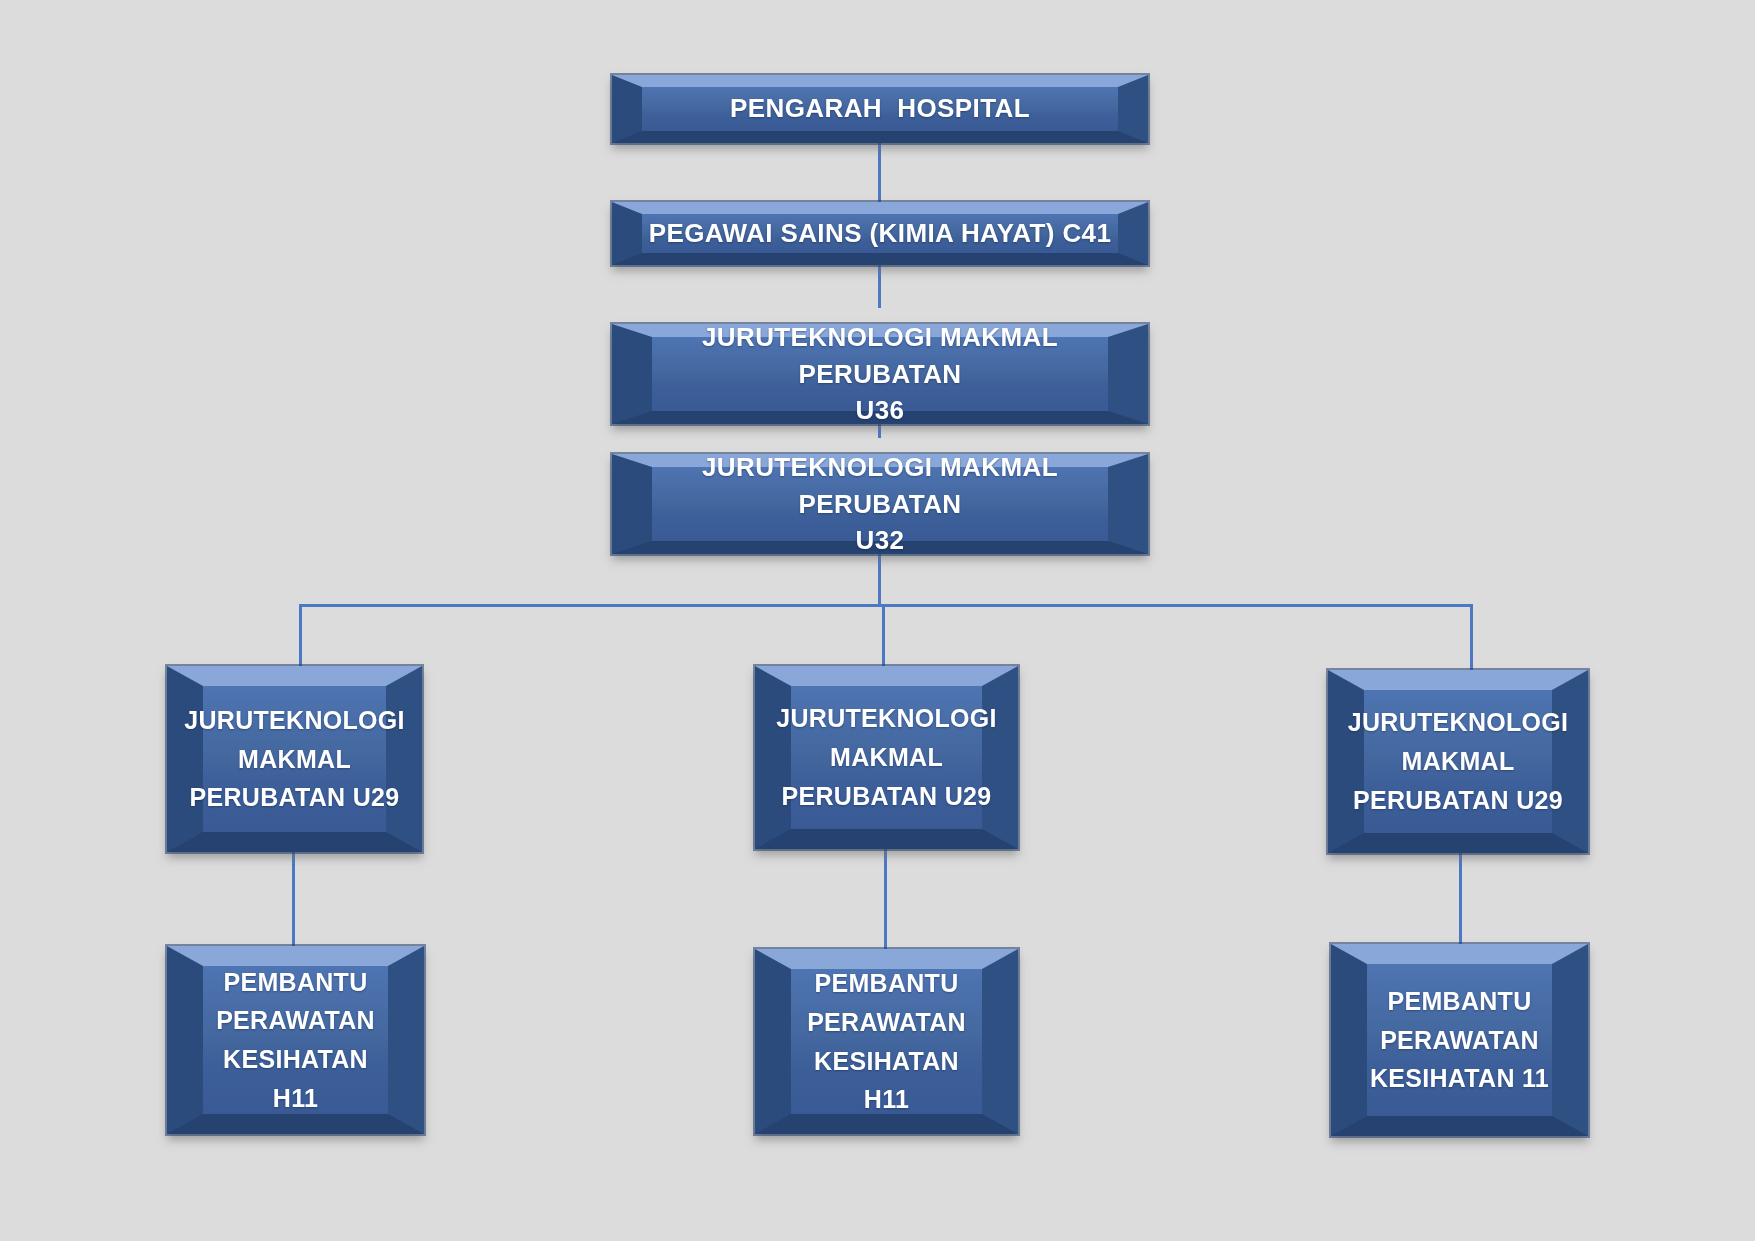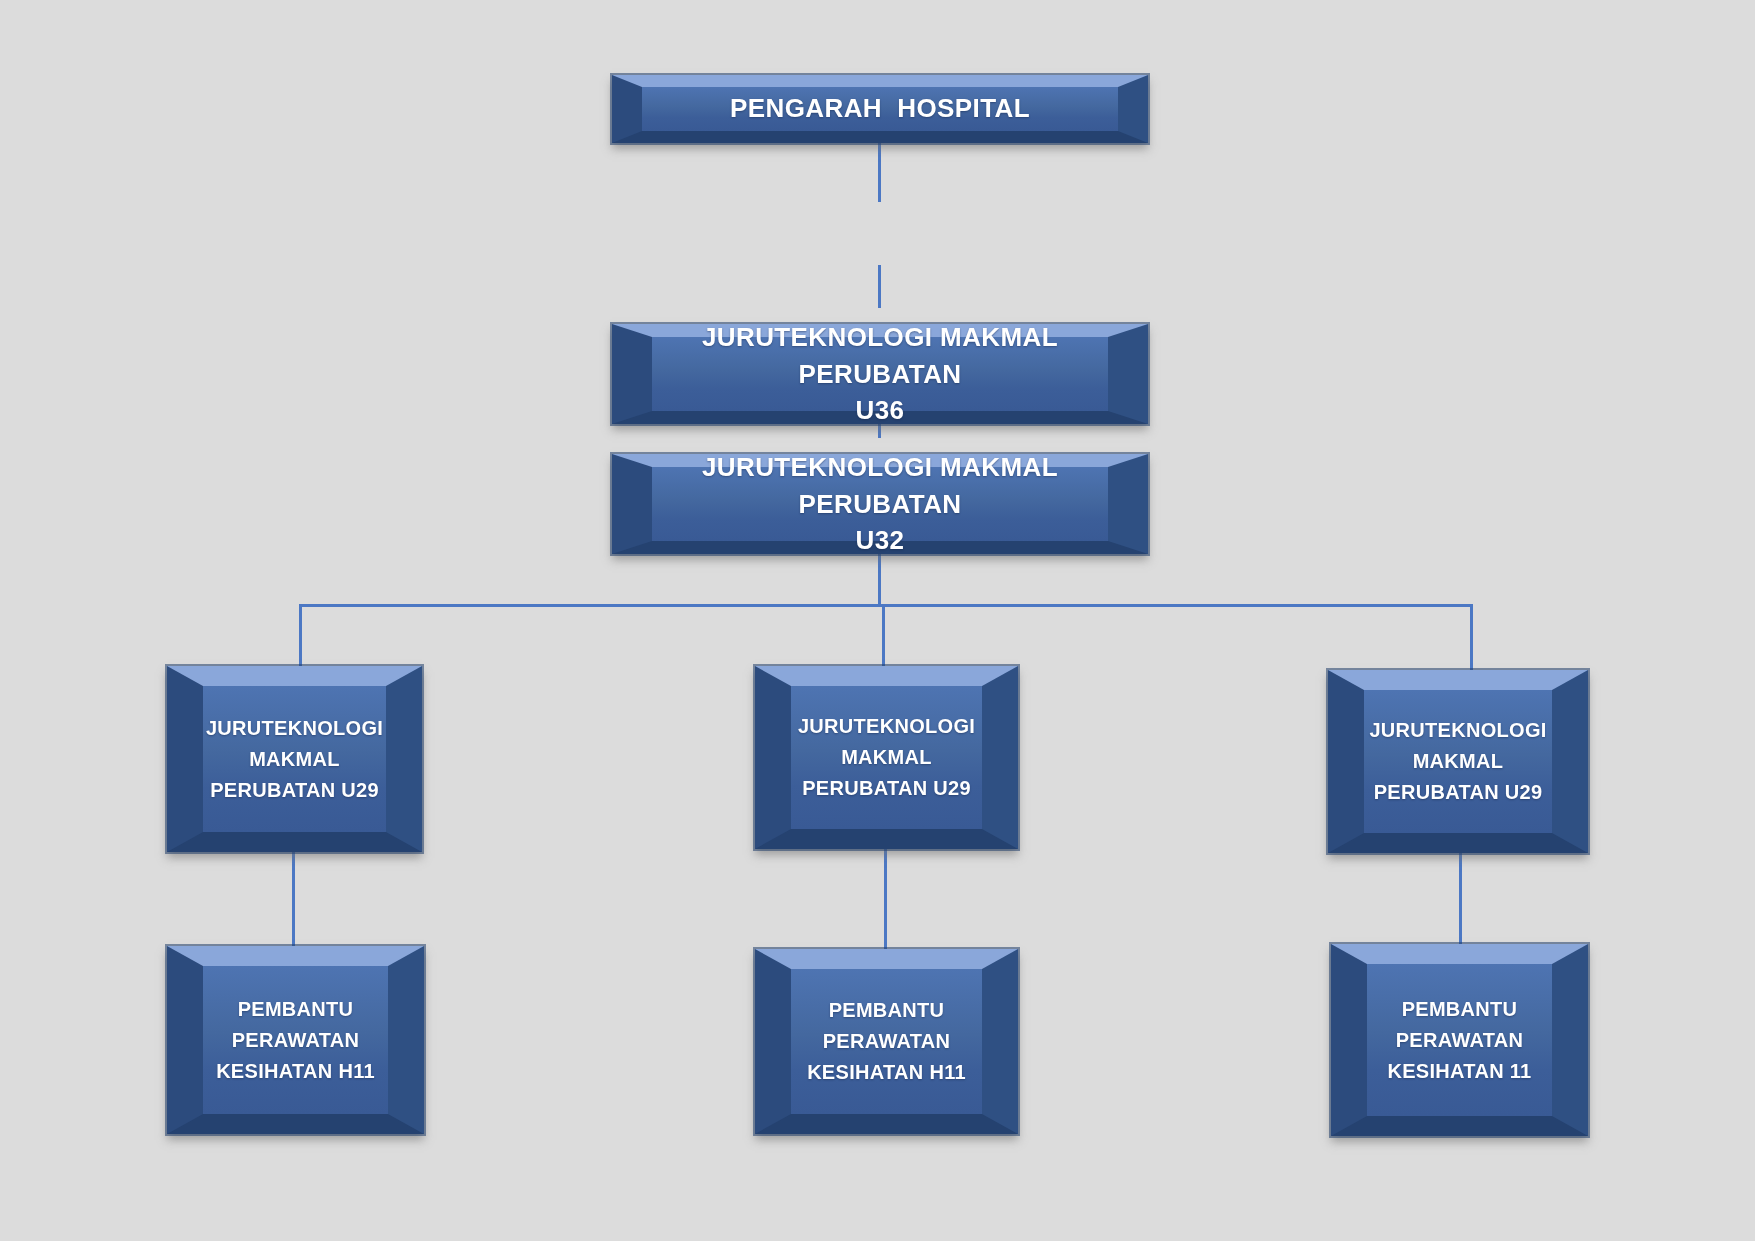--- a/index.html
+++ b/index.html
@@ -31,21 +31,21 @@
   .sz-l{border-width:20px 36px;}
 
   .node .label{
     color:#FFFFFF;
     font-weight:bold;
     white-space:pre-wrap;
     text-shadow:0 1px 2px rgba(20,35,70,0.45);
   }
   .lbl-s{font-size:26px;line-height:1.3;letter-spacing:0.4px;}
   .lbl-m{font-size:26px;line-height:1.4;letter-spacing:0.4px;}
-  .lbl-l{font-size:20px;line-height:1.55;letter-spacing:0.3px;}
+  .lbl-l{font-size:25px;line-height:1.55;letter-spacing:0.3px;}
 
   
   .n-1{left:612px;top:75px;width:536px;height:68px;}
   .n-2{left:612px;top:202px;width:536px;height:63px;}
   .n-3{left:612px;top:308px;width:536px;height:100px;}
   .n-4{left:612px;top:438px;width:536px;height:100px;}
   .n-5{left:167px;top:666px;width:255px;height:186px;}
   .n-6{left:755px;top:666px;width:263px;height:183px;}
   .n-7{left:1328px;top:670px;width:260px;height:183px;}
   .n-8{left:167px;top:946px;width:257px;height:188px;}
@@ -80,20 +80,23 @@
   <div class="conn c-d2"></div>
   <div class="conn c-d3"></div>
   <div class="conn c-b1"></div>
   <div class="conn c-b2"></div>
   <div class="conn c-b3"></div>
 
   <div class="node sz-s n-1">
     <span class="label lbl-s">PENGARAH  HOSPITAL</span>
   </div>
 
+  <div class="node sz-s n-2">
+    <span class="label lbl-s">PEGAWAI SAINS (KIMIA HAYAT) C41</span>
+  </div>
 
   <div class="node sz-m n-3">
     <span class="label lbl-m">JURUTEKNOLOGI MAKMAL PERUBATAN
 U36</span>
   </div>
 
   <div class="node sz-m n-4">
     <span class="label lbl-m">JURUTEKNOLOGI MAKMAL PERUBATAN
 U32</span>
   </div>

